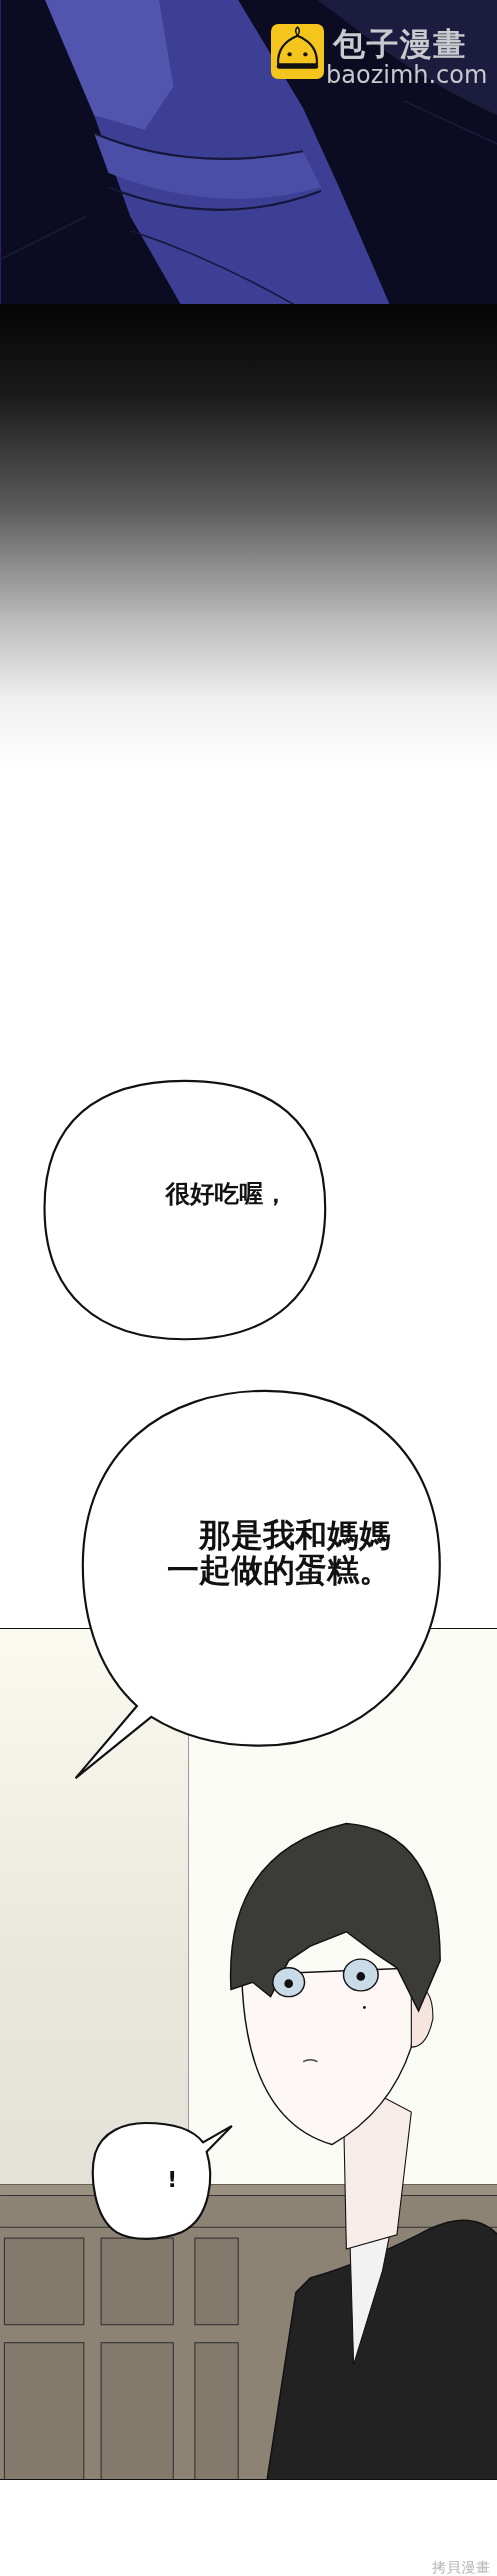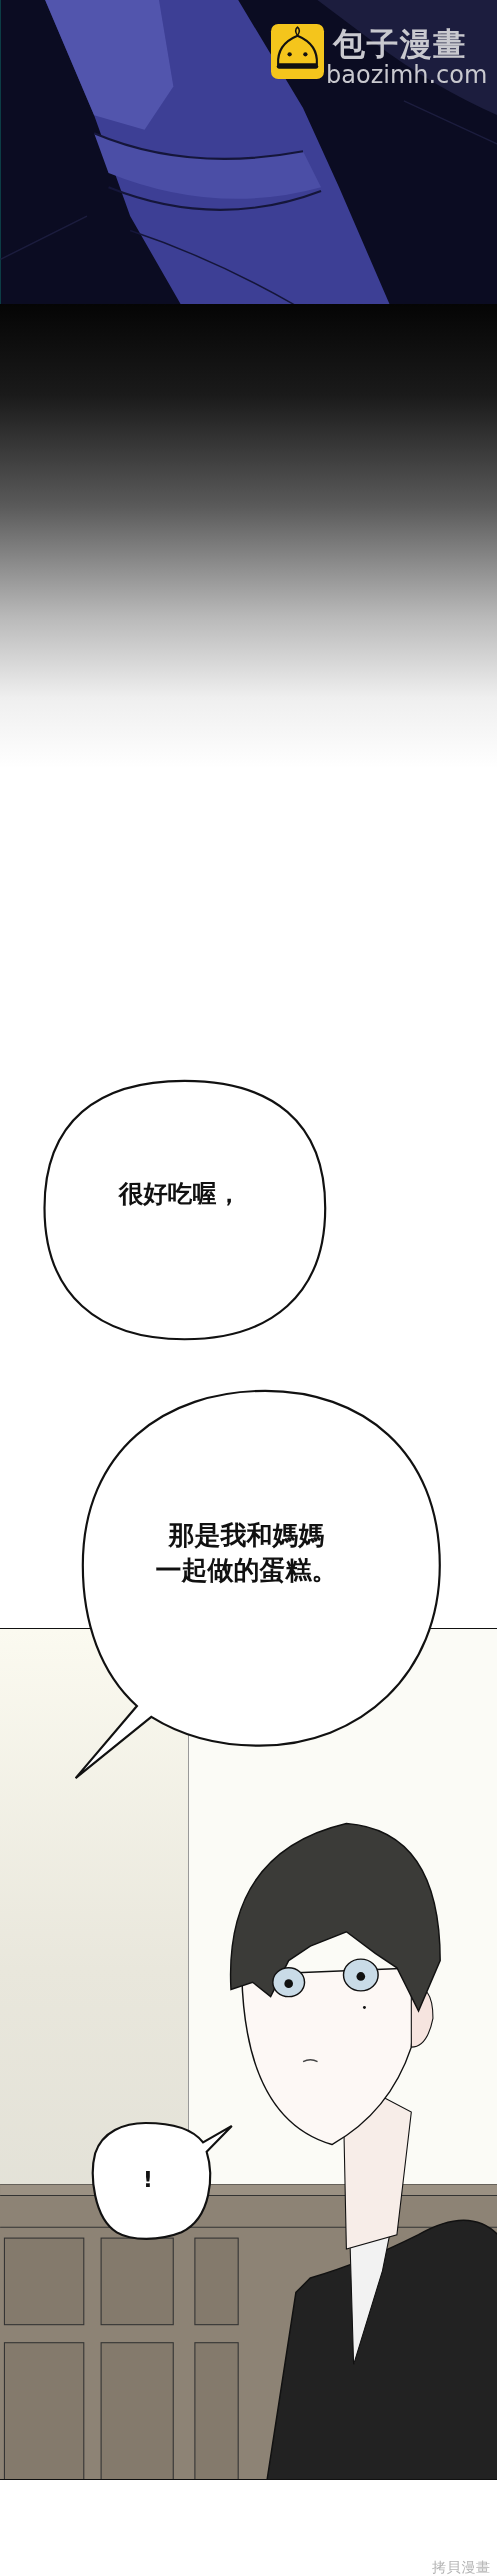--- a/index.html
+++ b/index.html
@@ -1,29 +1,29 @@
 <!DOCTYPE html>
 <html style="font-size:11.5px"><head>
 <meta charset="utf-8">
 <style>
   html, body { margin:0; padding:0; background:#ffffff; }
   body { width:498px; height:2576px; position:relative; overflow:hidden; font-family:"DejaVu Sans","Liberation Sans",sans-serif; }
   .abs { position:absolute; }
   
-  #panel1 { left:0; top:0; width:498px; height:368px; background:#0f766e; overflow:hidden; }
+  #panel1 { left:0; top:0; width:498px; height:368px; background:#6d28d9; overflow:hidden; }
   #panel1 svg { position:absolute; left:0; top:0; }
   .logo-box { left:271px; top:24px; width:53px; height:55px; background:#f4c51c; border-radius:7.2px; }
   .logo-cn { left:333px; top:27.4px; font-size:32px; color:#c9c9cf; letter-spacing:1.4px; font-weight:bold; line-height:35px; white-space:nowrap; }
   .logo-url { left:326px; top:63px; font-size:24px; color:#c9c9cf; line-height:24.5px; white-space:nowrap; }
   
   #speed { left:0; top:304px; width:498px; height:505px;
     background: linear-gradient(to bottom, #050505 0%, #1a1a1a 18%, #5a5a5a 40%, #b9b9b9 62%, #efefef 78%, #ffffff 92%); }
   #speed-lines { left:0; top:304px; width:498px; height:505px; }
   
-  .bubble-text { position:absolute; color:#111; font-weight:bold; text-align:center; white-space:pre-line; }
+  .bubble-text { position:absolute; color:#111; font-weight:bold; text-align:right; white-space:pre-line; }
   
   #panel3 { left:0; top:1628px; width:498px; height:850px; overflow:hidden; background:#fbfbf6; border-top:1.4px solid #111; border-bottom:1.4px solid #111; }
   .wall-left { left:0; top:0; width:188px; height:850px; background:linear-gradient(to bottom,#fbfaf0 0%, #e9e7dc 40%, #dcdbd2 100%); border-right:0.7px solid #999; }
   .wainscot { left:0; top:555px; width:498px; height:303px; background:#8d8375; }
 </style>
 </head>
 <body>
 
 <div id="panel1" class="abs">
   <svg width="498" height="304" viewBox="0 0 690 422">
@@ -134,21 +134,21 @@
     <circle cx="220" cy="282" r="6" fill="#111"></circle>
     <path d="M140 400 Q150 395 160 400" stroke="#444" stroke-width="2" fill="none"></path>
     <circle cx="225" cy="325" r="2" fill="#111"></circle>
   </svg>
 
 </div>
 
 <svg class="abs" style="left:72px;top:1385px;" width="375" height="404" viewBox="0 0 520 560">
   <path d="M268 8 C400 8 510 90 510 250 C510 400 400 500 260 500 C200 500 150 485 110 460 L5 545 L90 445 C40 400 15 330 15 250 C15 90 130 8 268 8 Z" fill="#fff" stroke="#111" stroke-width="3"></path>
 </svg>
-<div class="bubble-text" style="left:131px;top:1518px;width:231px;font-size:26px;line-height:35px;">那是我和媽媽
+<div class="bubble-text" style="left:160px;top:1518px;width:231px;font-size:32px;line-height:35px;">那是我和媽媽
 一起做的蛋糕。</div>
 
 <svg class="abs" style="left:88px;top:2117px;" width="151" height="130" viewBox="0 0 210 180">
   <path d="M80 8 C130 8 150 22 160 35 L200 12 L165 48 C175 80 172 140 130 160 C100 172 60 172 40 160 C8 140 2 80 10 50 C20 20 50 8 80 8 Z" fill="#fff" stroke="#111" stroke-width="3"></path>
 </svg>
 <div class="bubble-text" style="left:119px;top:2168px;width:58px;font-size:21.6px;line-height:24.5px;">!</div>
 
 <div class="abs" style="right:7.2px;top:2559px;font-size:14px;color:#b4b4b4;letter-spacing:0.7px;">拷貝漫畫</div>
 
 

